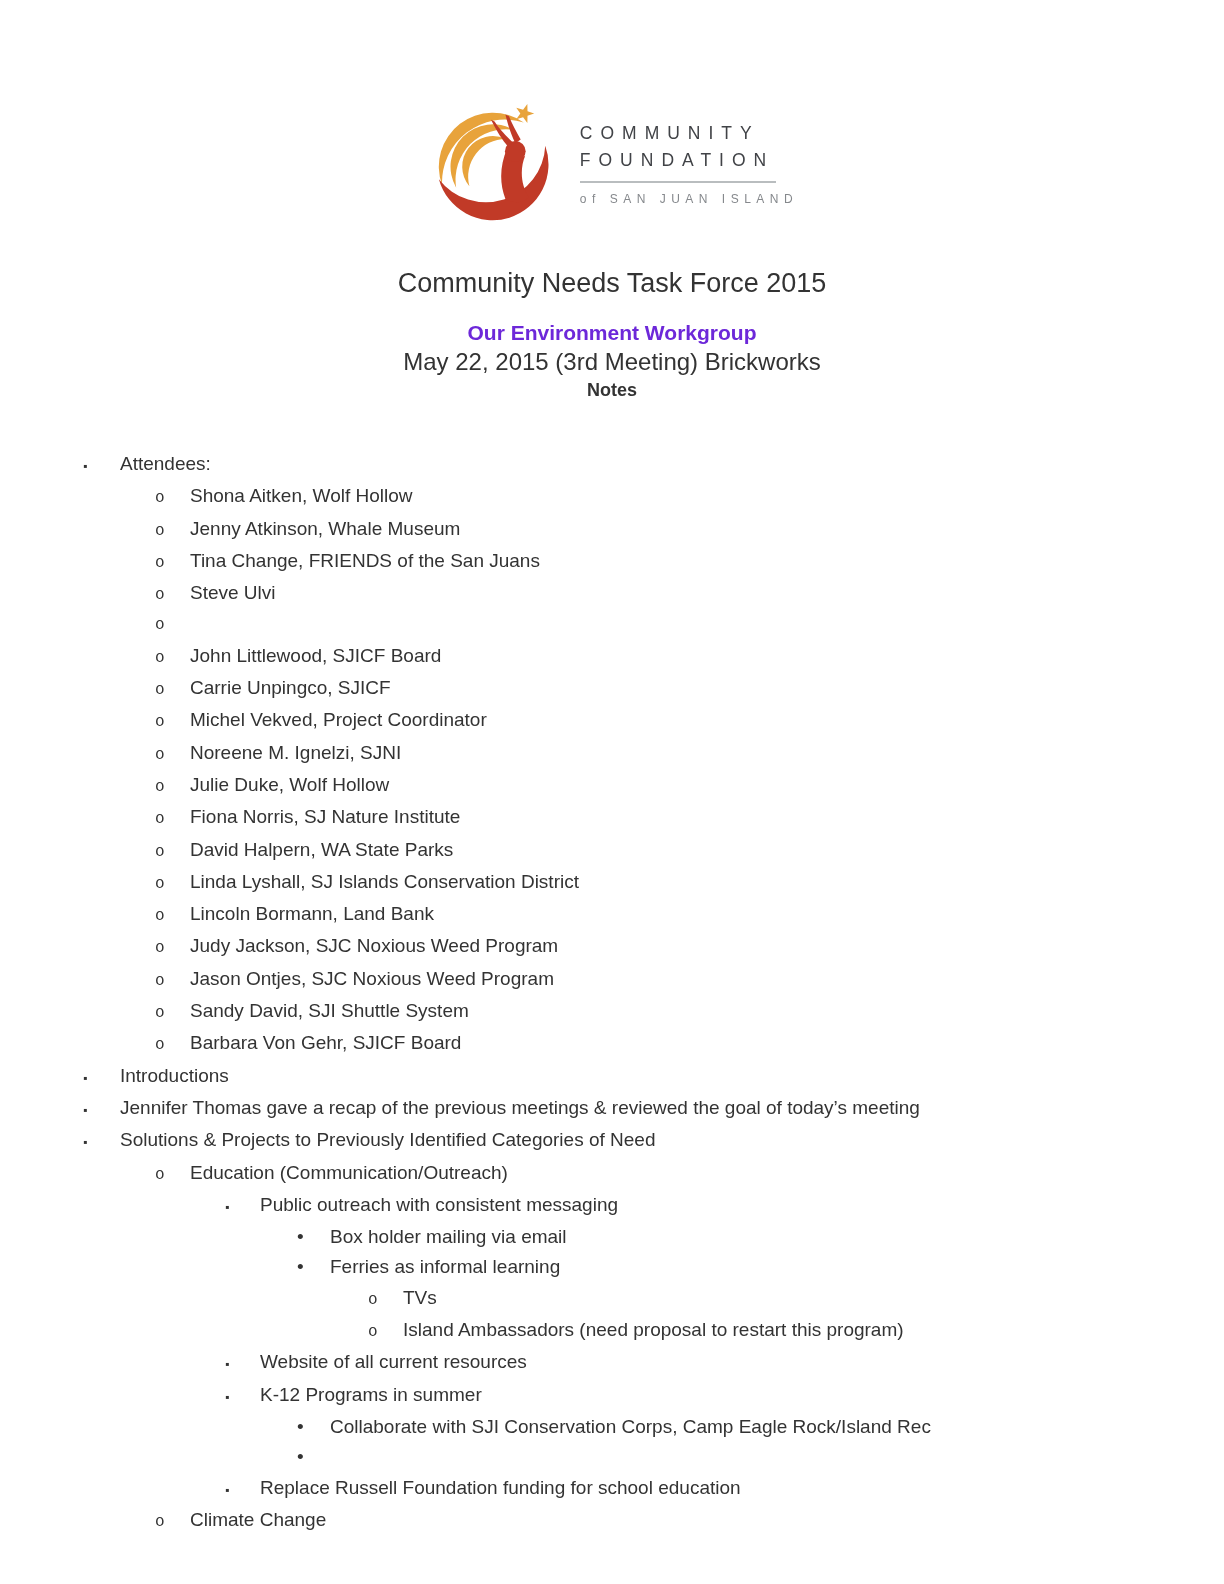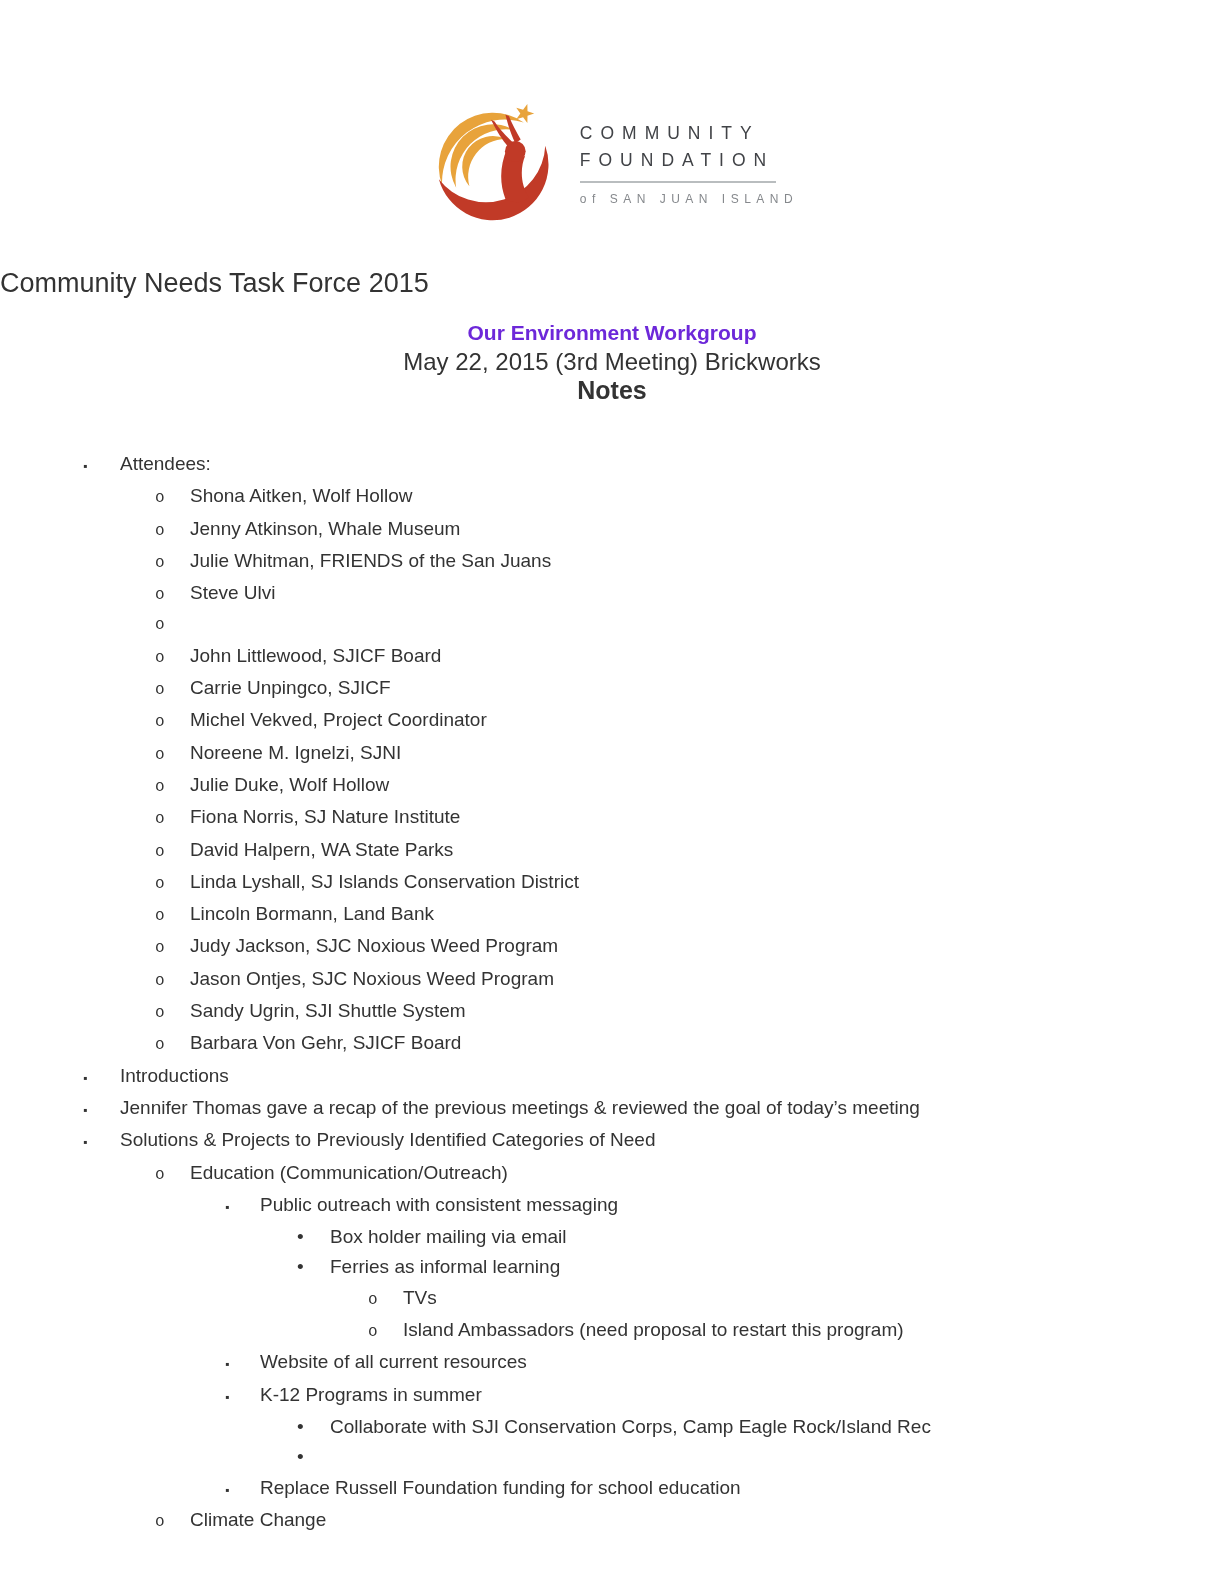--- a/index.html
+++ b/index.html
@@ -24,32 +24,32 @@
     color:#414347; line-height:27px; white-space:nowrap;
   }
   .logo-rule { border-top:2px solid #b9bdbf; margin:7px 0 9px 0; width:196px; }
   .logo-tagline {
     font-size:12px; letter-spacing:5.5px; color:#85888c;
     line-height:14px; white-space:nowrap;
   }
 
   
   .doc-title {
-    margin-top:40px; 
+    margin-top:40px; text-align:center;
     font-size:27px; font-weight:400; color:#333333; line-height:34px;
   }
   .doc-subtitle {
     margin-top:18px; text-align:center;
     font-size:21px; font-weight:700; color:#6d28d9; line-height:29px;
   }
   .doc-meeting {
     text-align:center; font-size:24px; font-weight:400; color:#333333; line-height:29px;
   }
   .doc-notes {
-    text-align:center; font-size:25px; font-weight:700; color:#333333;
+    text-align:center; font-size:18px; font-weight:700; color:#333333;
     line-height:29px; margin-bottom:44px;
   }
 
   
   .outline { width:100%; }
   .oitem { display:flex; align-items:baseline; line-height:30.3px; font-size:19px; color:#333333; }
   .bullet { flex:0 0 auto; display:inline-block; }
   .otext { white-space:nowrap; }
 
   .lvl1 { padding-left:83px; }  .lvl1 .bullet { width:37px; }
@@ -104,21 +104,21 @@
       <div class="oitem lvl2">
         <span class="bullet b2">o</span>
         <span class="otext">Shona Aitken, Wolf Hollow</span>
       </div>
       <div class="oitem lvl2">
         <span class="bullet b2">o</span>
         <span class="otext">Jenny Atkinson, Whale Museum</span>
       </div>
       <div class="oitem lvl2">
         <span class="bullet b2">o</span>
-        <span class="otext">Julie Whitman, FRIENDS of the San Juans</span>
+        <span class="otext">Tina Change, FRIENDS of the San Juans</span>
       </div>
       <div class="oitem lvl2">
         <span class="bullet b2">o</span>
         <span class="otext">Steve Ulvi</span>
       </div>
       <div class="oitem lvl2">
         <span class="bullet b2">o</span>
       </div>
       <div class="oitem lvl2">
         <span class="bullet b2">o</span>
@@ -159,21 +159,21 @@
       <div class="oitem lvl2">
         <span class="bullet b2">o</span>
         <span class="otext">Judy Jackson, SJC Noxious Weed Program</span>
       </div>
       <div class="oitem lvl2">
         <span class="bullet b2">o</span>
         <span class="otext"> Jason Ontjes, SJC Noxious Weed Program</span>
       </div>
       <div class="oitem lvl2">
         <span class="bullet b2">o</span>
-        <span class="otext">Sandy Ugrin, SJI Shuttle System</span>
+        <span class="otext">Sandy David, SJI Shuttle System</span>
       </div>
       <div class="oitem lvl2">
         <span class="bullet b2">o</span>
         <span class="otext">Barbara Von Gehr, SJICF Board</span>
       </div>
       <div class="oitem lvl1">
         <span class="bullet b1">▪</span>
         <span class="otext">Introductions</span>
       </div>
       <div class="oitem lvl1">

